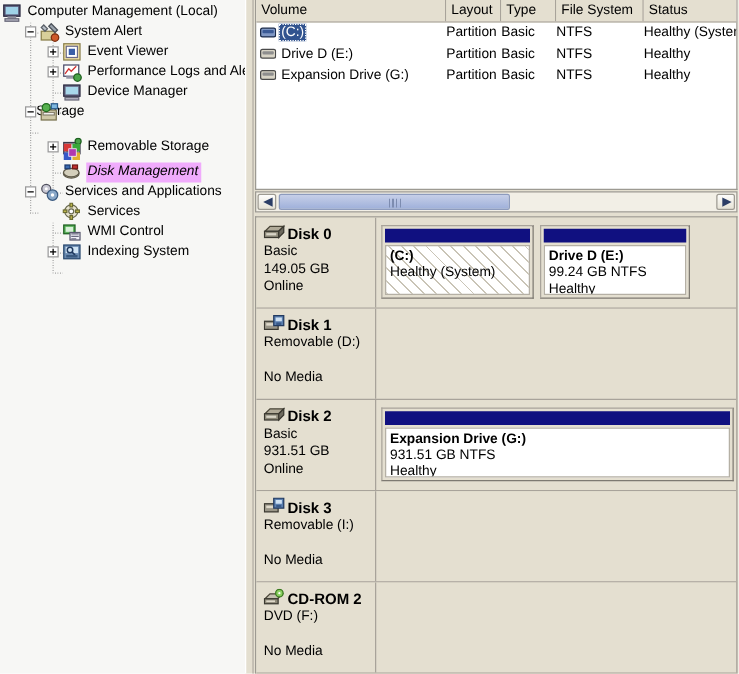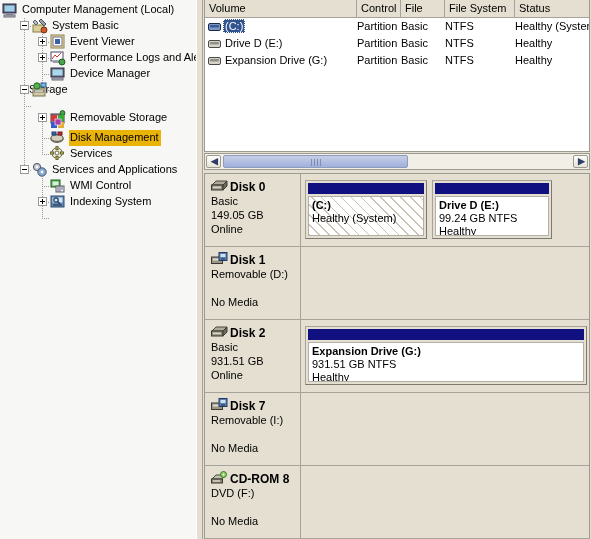--- a/index.html
+++ b/index.html
@@ -45,21 +45,22 @@
   }
   .tnode .lbl {
     display: inline-block;
     vertical-align: top;
     height: 16px;
     line-height: 15px;
     font-size: 11px;
     padding: 0 2px 0 1px;
   }
   .tnode .lbl.sel {
-    background: #eab308;
+    background: #f0abfc;
+    font-style: italic;
   }
   
   .exp {
     position: absolute;
     width: 9px;
     height: 9px;
     top: 3px;
     border: 1px solid #9a9a9a;
     background: #ffffff;
     box-sizing: border-box;
@@ -348,21 +349,21 @@
               <rect x="2" y="13" width="11" height="2" fill="#b8b8c6" stroke="#6a6a7a"></rect>
             </svg>
           </span><span class="lbl" style="margin-left:21px">Computer Management (Local)</span></div>
         <div class="tnode" style="top:0"><div class="exp minus" style="left:20px"></div><span class="ico" style="left:32px">
             <svg width="16" height="16" viewBox="0 0 16 16">
               <rect x="1" y="7" width="11" height="7" fill="#d8cf9a" stroke="#8a7f4a"></rect>
               <path d="M3 2 L6 5 L4 7 L1 4 Z" fill="#b9c0c8" stroke="#5a6068"></path>
               <path d="M9 1 L14 6 L12 8 L7 3 Z" fill="#9aa3ad" stroke="#4a5058"></path>
               <circle cx="12" cy="12" r="3" fill="#cf5a2a" stroke="#7a2f10"></circle>
             </svg>
-          </span><span class="lbl" style="margin-left:51px">System Basic</span></div>
+          </span><span class="lbl" style="margin-left:51px">System Alert</span></div>
         <div class="tnode" style="top:0"><div class="exp plus" style="left:38px"></div><span class="ico" style="left:50px">
             <svg width="16" height="16" viewBox="0 0 16 16">
               <rect x="1" y="1" width="13" height="13" fill="#f2e3a8" stroke="#8a7f4a"></rect>
               <rect x="3" y="3" width="9" height="9" fill="#ffffff" stroke="#6a6a8a"></rect>
               <rect x="5" y="5" width="5" height="5" fill="#3a5fa8"></rect>
             </svg>
           </span><span class="lbl" style="margin-left:69px">Event Viewer</span></div>
         <div class="tnode" style="top:0"><div class="exp plus" style="left:38px"></div><span class="ico" style="left:50px">
             <svg width="16" height="16" viewBox="0 0 16 16">
               <rect x="1" y="2" width="12" height="9" fill="#ffffff" stroke="#4a4a6a"></rect>
@@ -404,40 +405,40 @@
             </svg>
           </span></div>
         <div class="tnode" style="top:0"><span class="ico" style="left:50px">
             <svg width="16" height="16" viewBox="0 0 16 16">
               <ellipse cx="7" cy="9" rx="6.2" ry="3.4" fill="#b9b3a0" stroke="#5d5848"></ellipse>
               <ellipse cx="7" cy="8" rx="6.2" ry="3.4" fill="#d4cfbc" stroke="#5d5848"></ellipse>
               <rect x="2" y="2" width="4" height="3" fill="#3a6ab0" stroke="#1c3a70"></rect>
               <rect x="8" y="2" width="4" height="3" fill="#c03030" stroke="#701818"></rect>
             </svg>
           </span><span class="lbl sel" style="margin-left:69px">Disk Management</span></div>
+        <div class="tnode" style="top:0"><div class="exp minus" style="left:20px"></div><span class="ico" style="left:32px">
+            <svg width="16" height="16" viewBox="0 0 16 16">
+              <circle cx="5" cy="5" r="3.6" fill="#c8c8d4" stroke="#50505e"></circle>
+              <circle cx="5" cy="5" r="1.2" fill="#fff"></circle>
+              <circle cx="10" cy="10" r="4.2" fill="#8aa8c8" stroke="#3a5a80"></circle>
+              <circle cx="10" cy="10" r="1.4" fill="#fff"></circle>
+            </svg>
+          </span><span class="lbl" style="margin-left:51px">Services and Applications</span></div>
         <div class="tnode" style="top:0"><span class="ico" style="left:50px">
             <svg width="16" height="16" viewBox="0 0 16 16">
               <circle cx="7" cy="7" r="5.2" fill="#e8e4d0" stroke="#6a6a50"></circle>
               <circle cx="7" cy="7" r="2" fill="#ffffff" stroke="#6a6a50"></circle>
               <g fill="#c8c050" stroke="#6a6a30">
                 <rect x="6" y="0.5" width="2" height="3"></rect>
                 <rect x="6" y="10.5" width="2" height="3"></rect>
                 <rect x="0.5" y="6" width="3" height="2"></rect>
                 <rect x="10.5" y="6" width="3" height="2"></rect>
               </g>
             </svg>
           </span><span class="lbl" style="margin-left:69px">Services</span></div>
-        <div class="tnode" style="top:0"><div class="exp minus" style="left:20px"></div><span class="ico" style="left:32px">
-            <svg width="16" height="16" viewBox="0 0 16 16">
-              <circle cx="5" cy="5" r="3.6" fill="#c8c8d4" stroke="#50505e"></circle>
-              <circle cx="5" cy="5" r="1.2" fill="#fff"></circle>
-              <circle cx="10" cy="10" r="4.2" fill="#8aa8c8" stroke="#3a5a80"></circle>
-              <circle cx="10" cy="10" r="1.4" fill="#fff"></circle>
-            </svg>
-          </span><span class="lbl" style="margin-left:51px">Services and Applications</span></div>
         <div class="tnode" style="top:0"><span class="ico" style="left:50px">
             <svg width="16" height="16" viewBox="0 0 16 16">
               <rect x="1" y="2" width="9" height="7" fill="#5ab05a" stroke="#1e6020"></rect>
               <rect x="2.5" y="3.5" width="6" height="4" fill="#d8f0d8"></rect>
               <rect x="6" y="8" width="8" height="6" fill="#f0f0f8" stroke="#5a5a70"></rect>
               <path d="M7 9 h6 M7 11 h6 M7 13 h4" stroke="#6a6a80" fill="none"></path>
             </svg>
           </span><span class="lbl" style="margin-left:69px">WMI Control</span></div>
         <div class="tnode" style="top:0"><div class="exp plus" style="left:38px"></div><span class="ico" style="left:50px">
             <svg width="16" height="16" viewBox="0 0 16 16">
@@ -451,22 +452,22 @@
       </div>
   </div>
 
   <div id="splitter"></div>
 
   <div id="right">
 
     <div id="vollist">
       <div id="volhdr">
           <div class="hcell" style="left:0px;width:152px">Volume</div>
-          <div class="hcell" style="left:152px;width:44px">Control</div>
-          <div class="hcell" style="left:196px;width:44px">File</div>
+          <div class="hcell" style="left:152px;width:44px">Layout</div>
+          <div class="hcell" style="left:196px;width:44px">Type</div>
           <div class="hcell" style="left:240px;width:70px">File System</div>
           <div class="hcell" style="left:310px;width:120px">Status</div>
         </div>
       <div id="volbody">
           <div class="vrow selected">
             <div class="vc" style="left:0px;width:152px"><span style="display:inline-block;vertical-align:top;margin:3px 2px 0 3px"><svg width="13" height="11" viewBox="0 0 13 11">
                   <rect x="0.5" y="1.5" width="12" height="7" rx="1.5" fill="#7f97c4" stroke="#1a2a4a"></rect>
                   <rect x="2" y="3" width="9" height="2.6" rx="0.8" fill="#3a5a96"></rect>
                 </svg></span><span class="vname">(C:)</span></div>
             <div class="vc" style="left:152px;width:44px">Partition</div>
@@ -587,38 +588,38 @@
         <div class="diskrow">
           <div class="diskinfo">
             <div class="dtitle"><span class="ico">
                 <svg width="17" height="13" viewBox="0 0 17 13">
                   <rect x="0.5" y="5" width="11" height="6.5" fill="#9a9688" stroke="#3a3830"></rect>
                   <rect x="2" y="6.5" width="8" height="2" fill="#ded9ca"></rect>
                   <rect x="8" y="0.5" width="8" height="8" fill="#5a7fb0" stroke="#223a60"></rect>
                   <rect x="9.5" y="2" width="5" height="3" fill="#cde0f2"></rect>
                   <rect x="10" y="6" width="4" height="2" fill="#3a5a88"></rect>
                 </svg>
-              </span><span>Disk 7</span></div>
+              </span><span>Disk 3</span></div>
             <div class="dline">Removable (I:)</div>
             <div class="dline gap"></div>
             <div class="dline">No Media</div>
           </div>
           <div class="diskarea"></div>
         </div>
         <div class="diskrow last">
           <div class="diskinfo">
             <div class="dtitle"><span class="ico">
                 <svg width="17" height="13" viewBox="0 0 17 13">
                   <path d="M1 8 L5 4 H15 L11 8 Z" fill="#c4c0b0" stroke="#4a4638"></path>
                   <rect x="0.5" y="8" width="11" height="4" fill="#8e8a7a" stroke="#3a3830"></rect>
                   <rect x="2" y="9.3" width="7" height="1.4" fill="#ded9ca"></rect>
                   <circle cx="12.5" cy="3.5" r="3" fill="#8ad060" stroke="#3a7a20"></circle>
                   <circle cx="12.5" cy="3.5" r="0.9" fill="#fff"></circle>
                 </svg>
-              </span><span>CD-ROM 8</span></div>
+              </span><span>CD-ROM 2</span></div>
             <div class="dline">DVD (F:)</div>
             <div class="dline gap"></div>
             <div class="dline">No Media</div>
           </div>
           <div class="diskarea"></div>
         </div>
       </div>
   </div>
 </div>
 

